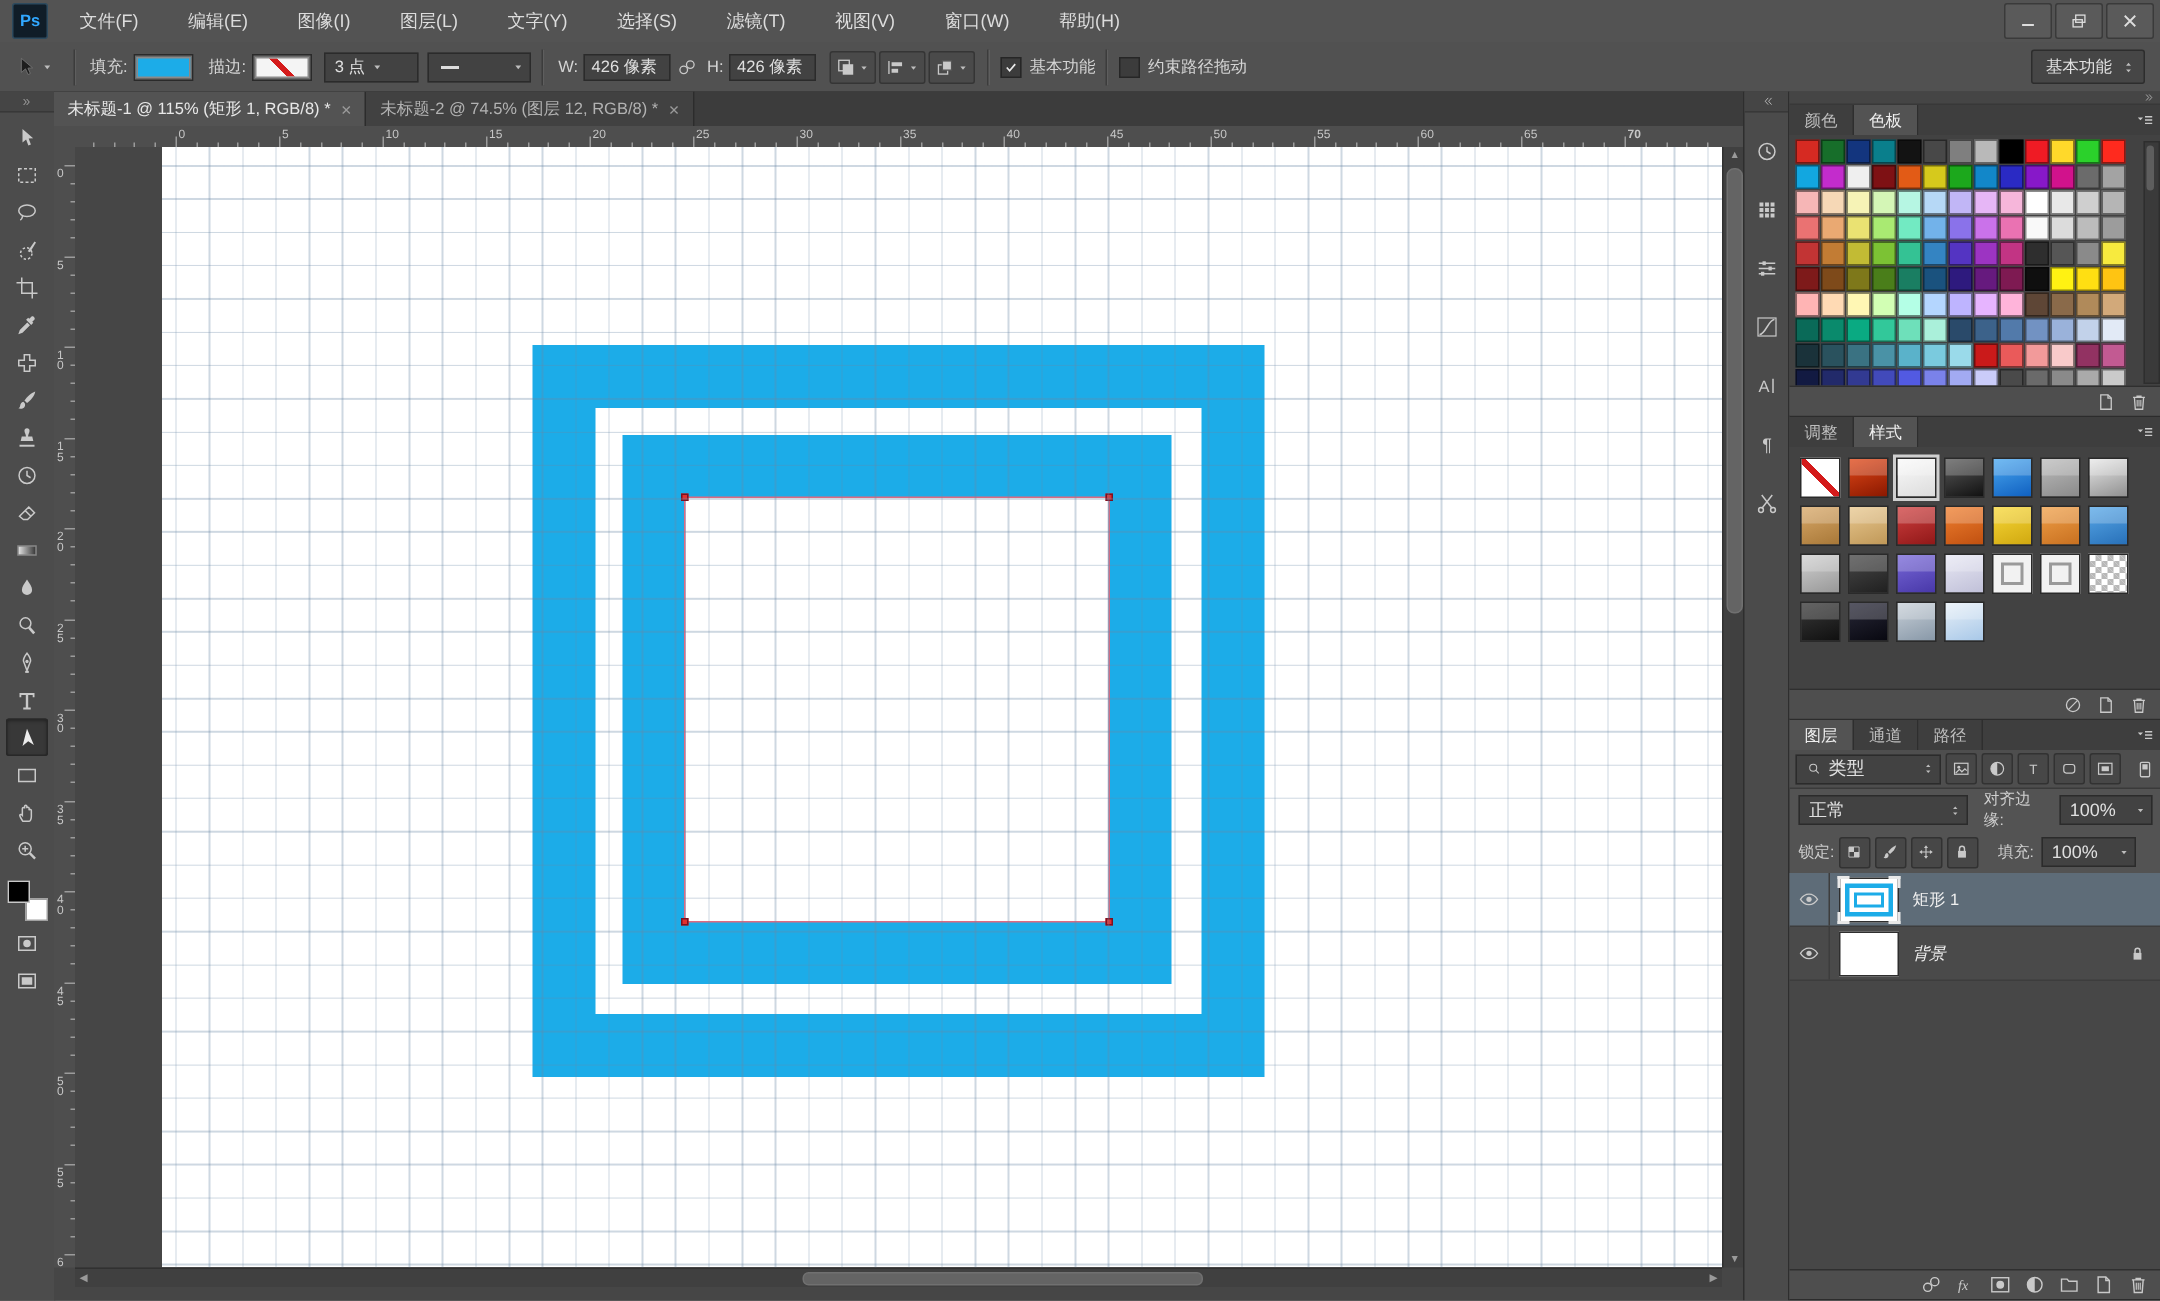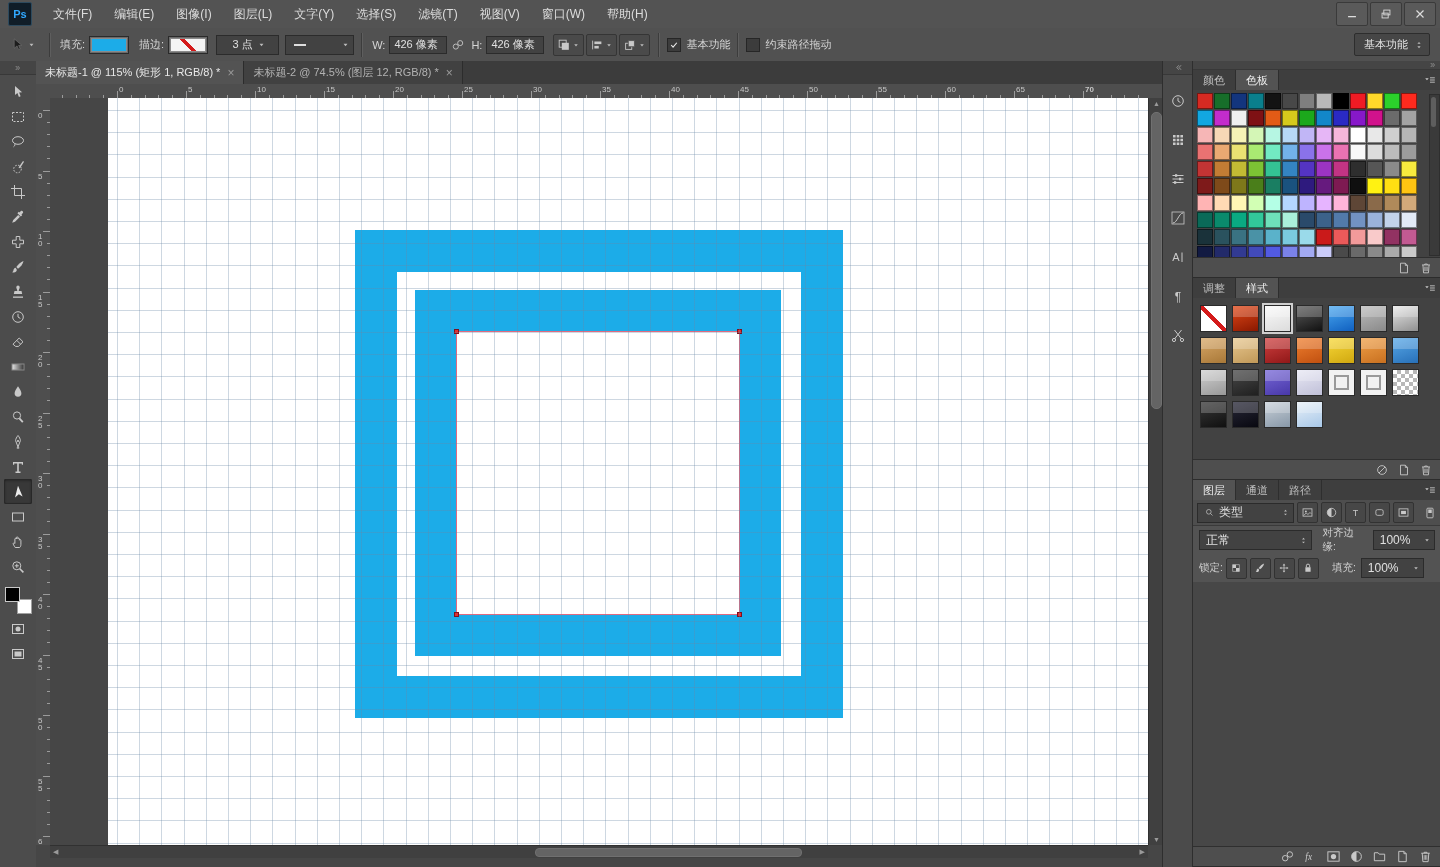--- a/index.html
+++ b/index.html
@@ -156,21 +156,21 @@
   .glossy{position:relative;}
   .glossy::before{content:"";position:absolute;left:0;top:0;right:0;height:45%;background:rgba(255,255,255,.22);}
 </style>
 </head>
 <body>
 
 <div id="app" style="--shape: #1CACE8; --path: #E06A80; --anchor: #E03030; --grid: rgba(105,135,165,0.33); --selrow: #5E6C78;">
 
   <div id="menubar">
     <div id="ps-logo">Ps</div>
-    <div id="menu-items" style="display:flex;">
+    <div id="menu-items" style="display:flex;gap:11px;">
         <span class="menu-item">文件(F)</span>
         <span class="menu-item">编辑(E)</span>
         <span class="menu-item">图像(I)</span>
         <span class="menu-item">图层(L)</span>
         <span class="menu-item">文字(Y)</span>
         <span class="menu-item">选择(S)</span>
         <span class="menu-item">滤镜(T)</span>
         <span class="menu-item">视图(V)</span>
         <span class="menu-item">窗口(W)</span>
         <span class="menu-item">帮助(H)</span>
@@ -210,21 +210,21 @@
     </div>
     <div class="sep"></div>
     <span class="opt-label">填充:</span>
     <button class="swatch-btn">
         <span class="chip" id="fill-chip" style="background: rgb(28, 172, 232);"></span>
       </button>
     <span class="opt-label">描边:</span>
     <button class="swatch-btn">
         <span class="chip" id="stroke-chip"></span>
       </button>
-    <div class="combo" style="width:52px;justify-content:center;">
+    <div class="combo" style="width:52px;justify-content:flex-start;">
       <span>3 点</span>
       <span class="icn" id="sw-dd">
           <svg width="9" height="9" viewBox="0 0 16 16">
             <path d="M4.5 6.5h7L8 11z" fill="#bdbdbd"></path>
           </svg>
         </span>
     </div>
     <div class="combo" style="width:58px;justify-content:space-between;margin-left:6px;">
       <span class="icn" id="stroke-line-icon">
           <svg width="16" height="16" viewBox="0 0 16 16">
@@ -1096,20 +1096,53 @@
         <div class="combo pct-combo">
           <span>100%</span>
           <span class="icn dd8">
               <svg width="8" height="8" viewBox="0 0 16 16">
                 <path d="M4.5 6.5h7L8 11z" fill="#bdbdbd"></path>
               </svg>
             </span>
         </div>
       </div>
       <div id="layers-list">
+          <div class="layer-row selected">
+            <span class="eye-cell icn">
+              <svg width="14" height="14" viewBox="0 0 16 16">
+                <path d="M1.5 7.5C3.2 4.9 5.5 3.5 8 3.5s4.8 1.4 6.5 4c-1.7 2.6-4 4-6.5 4s-4.8-1.4-6.5-4z" fill="none" stroke="#c9c9c9"></path>
+                <circle cx="8" cy="7.5" r="2" fill="#c9c9c9"></circle>
+              </svg>
+            </span>
+            <span class="layer-thumb">
+              <span class="ring-mini-outer"></span>
+              <span class="ring-mini-inner"></span>
+              <span class="thumb-corner tc-tl"></span>
+              <span class="thumb-corner tc-tr"></span>
+              <span class="thumb-corner tc-bl"></span>
+              <span class="thumb-corner tc-br"></span>
+            </span>
+            <span class="layer-name">矩形 1</span>
+          </div>
+          <div class="layer-row">
+            <span class="eye-cell icn">
+              <svg width="14" height="14" viewBox="0 0 16 16">
+                <path d="M1.5 7.5C3.2 4.9 5.5 3.5 8 3.5s4.8 1.4 6.5 4c-1.7 2.6-4 4-6.5 4s-4.8-1.4-6.5-4z" fill="none" stroke="#c9c9c9"></path>
+                <circle cx="8" cy="7.5" r="2" fill="#c9c9c9"></circle>
+              </svg>
+            </span>
+            <span class="layer-thumb"></span>
+            <span class="layer-name italic">背景</span>
+            <span class="layer-lock icn">
+              <svg width="12" height="12" viewBox="0 0 16 16">
+                <rect x="4.5" y="7" width="7" height="6" fill="#c9c9c9"></rect>
+                <path d="M5.8 7V5a2.2 2.2 0 014.4 0v2" fill="none" stroke="#c9c9c9" stroke-width="1.3"></path>
+              </svg>
+            </span>
+          </div>
         </div>
       <div class="panel-bottom" id="layers-bottom">
           <span class="icn">
             <svg width="15" height="15" viewBox="0 0 16 16">
               <circle cx="5.5" cy="9.8" r="2.9" fill="none" stroke="#c9c9c9"></circle>
               <circle cx="10.5" cy="5.8" r="2.9" fill="none" stroke="#c9c9c9"></circle>
             </svg>
           </span>
           <span class="icn">
             <svg width="15" height="15" viewBox="0 0 16 16">

